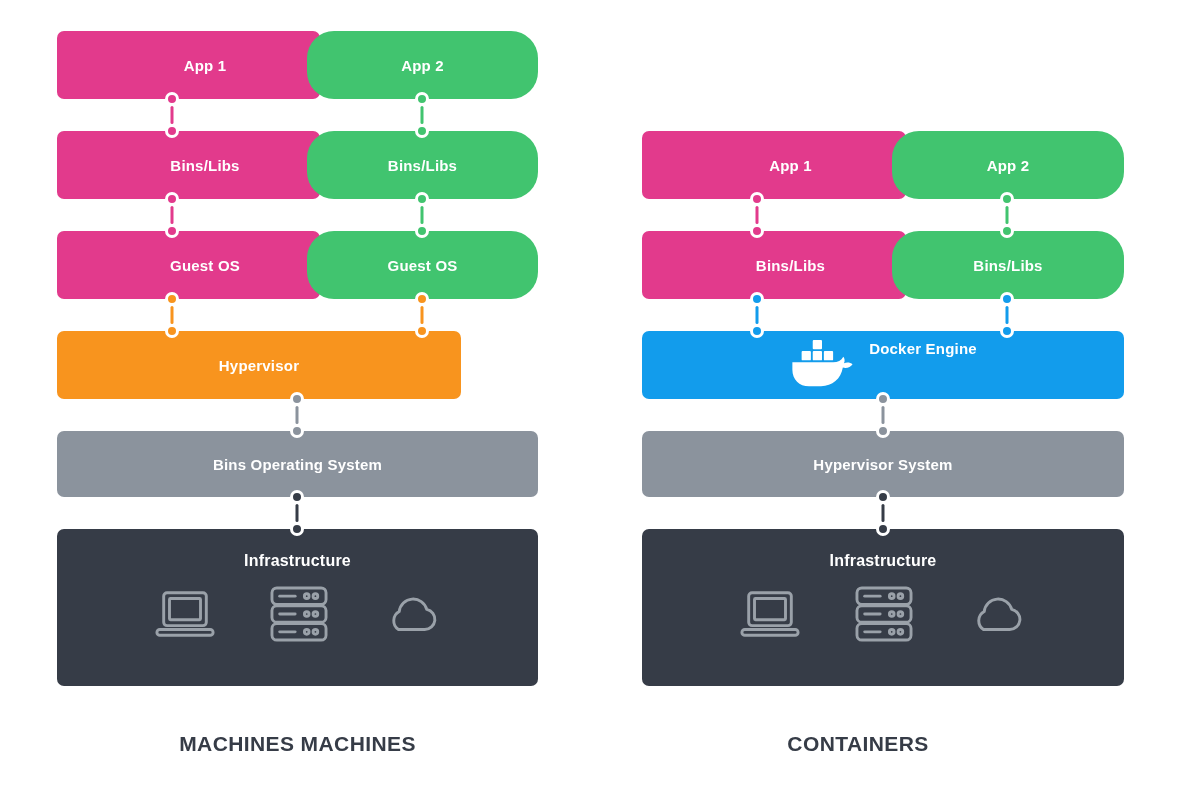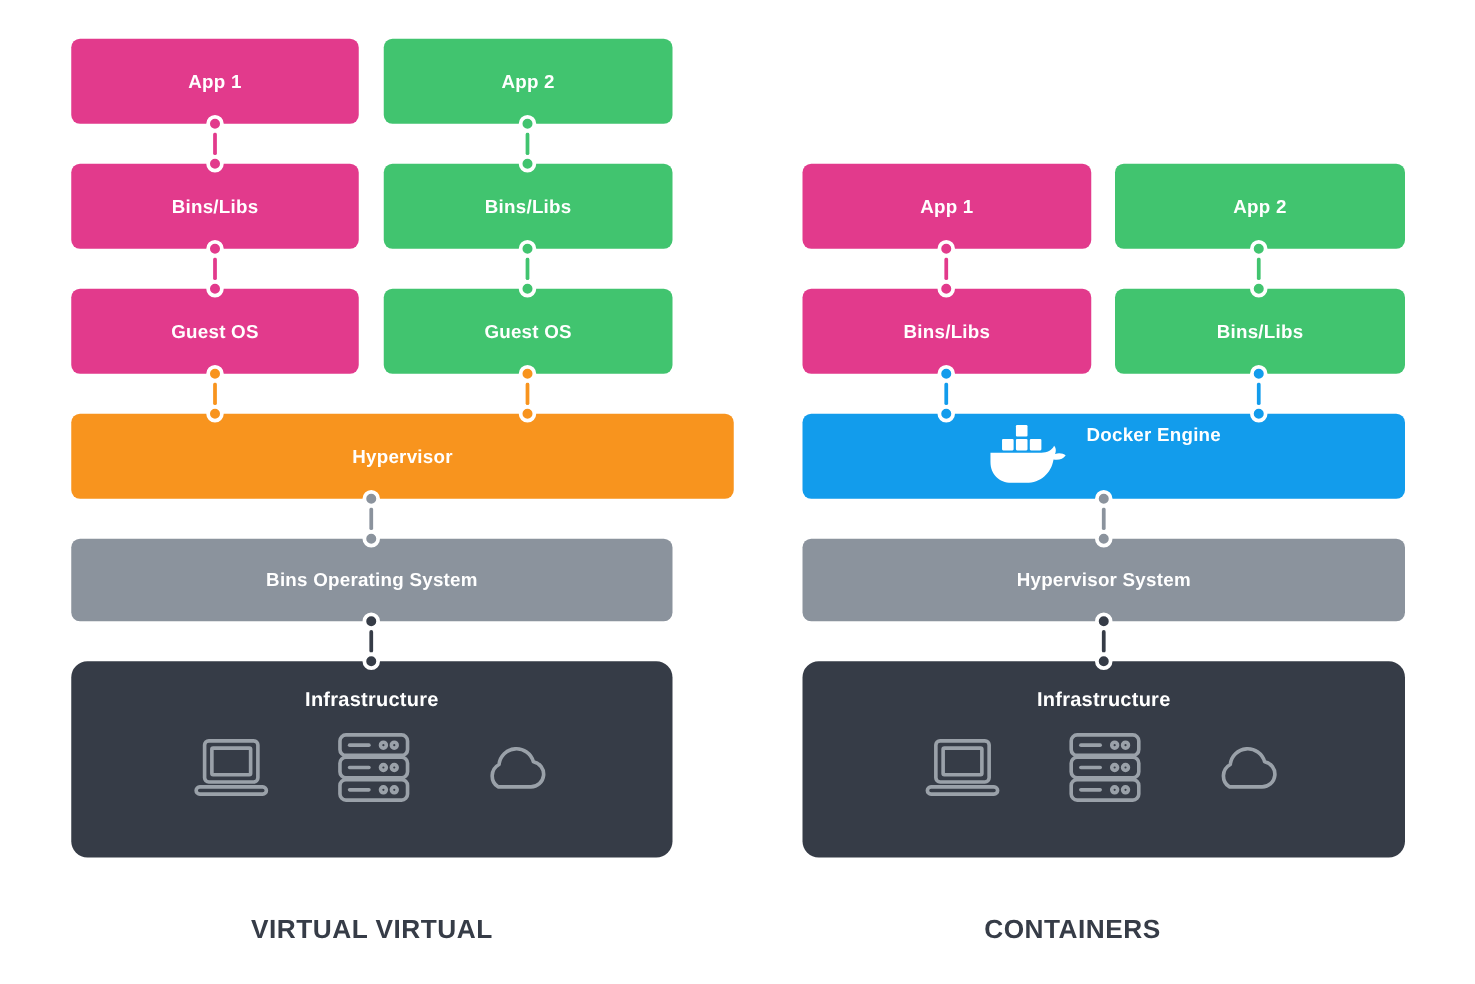--- a/index.html
+++ b/index.html
@@ -7,26 +7,26 @@
     position:relative;width:1180px;height:787px;
     background:var(--background,#fff);
     font-family:"Liberation Sans",sans-serif;
     overflow:hidden;
   }
   .box{
     position:absolute;border-radius:7px;
     display:flex;align-items:center;justify-content:center;
     color:#fff;font-weight:700;font-size:15px;letter-spacing:.2px;
   }
-  .bg-pink{background:var(--pink);}
-  .bg-green{background:var(--green);}
+  .bg-pink{background:var(--pink);padding-left:33px;}
+  .bg-green{background:var(--green);border-radius:27px;}
   .bg-orange{background:var(--orange);}
   .bg-blue{background:var(--blue);}
   .bg-gray{background:var(--gray);}
-  .bg-dark{background:var(--dark);border-radius:13px;}
+  .bg-dark{background:var(--dark);}
   .infra{flex-direction:column;justify-content:flex-start;padding-top:23px;box-sizing:border-box;}
   .infra .infra-label{font-size:16px;}
   .infra .icons{display:flex;align-items:center;gap:54px;margin-top:15px;height:58px;}
   .icon svg{display:block;}
   .icon path,.icon rect,.icon line,.icon circle{fill:none;stroke:var(--icon);stroke-width:3;stroke-linejoin:round;stroke-linecap:round;}
   .docker-inner{display:flex;gap:14px;}
   .whale svg{display:block;}
   .whale path,.whale rect{fill:#fff;}
   .connector{position:absolute;width:18px;height:48px;}
   .connector line{stroke-width:3;stroke-linecap:round;}
@@ -62,21 +62,21 @@
         <span>Bins/Libs</span>
       </div>
 
     <div class="box bg-pink" style="left:57px;top:231px;width:230px;height:68px;">
         <span>Guest OS</span>
       </div>
     <div class="box bg-green" style="left:307px;top:231px;width:231px;height:68px;">
         <span>Guest OS</span>
       </div>
 
-    <div class="box bg-orange" style="left:57px;top:331px;width:530px;height:68px;">
+    <div class="box bg-orange" style="left:57px;top:331px;width:404px;height:68px;">
         <span>Hypervisor</span>
       </div>
 
     <div class="box bg-gray" style="left:57px;top:431px;width:481px;height:66px;">
         <span>Bins Operating System</span>
       </div>
 
     <div class="box bg-dark infra" style="left:57px;top:529px;width:481px;height:157px;">
       <span class="infra-label">Infrastructure</span>
       <div class="icons">
@@ -145,21 +145,21 @@
         <line x1="9" y1="16.5" x2="9" y2="31.5"></line>
         <circle cx="9" cy="8" r="5.5"></circle>
         <circle cx="9" cy="40" r="5.5"></circle>
       </svg>
     <svg class="connector conn-dark" style="left:288px;top:489px;">
         <line x1="9" y1="16.5" x2="9" y2="31.5"></line>
         <circle cx="9" cy="8" r="5.5"></circle>
         <circle cx="9" cy="40" r="5.5"></circle>
       </svg>
 
-    <h2 class="panel-title" style="left:57px;top:732px;width:481px;margin:0;">VIRTUAL VIRTUAL</h2>
+    <h2 class="panel-title" style="left:57px;top:732px;width:481px;margin:0;">MACHINES MACHINES</h2>
   </section>
 
   <section>
     <div class="box bg-pink" style="left:642px;top:131px;width:231px;height:68px;">
         <span>App 1</span>
       </div>
     <div class="box bg-green" style="left:892px;top:131px;width:232px;height:68px;">
         <span>App 2</span>
       </div>
 

